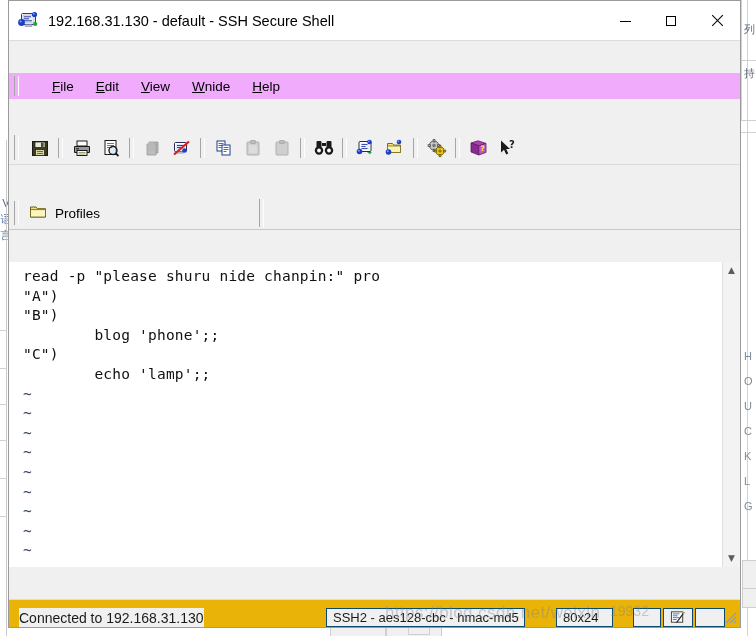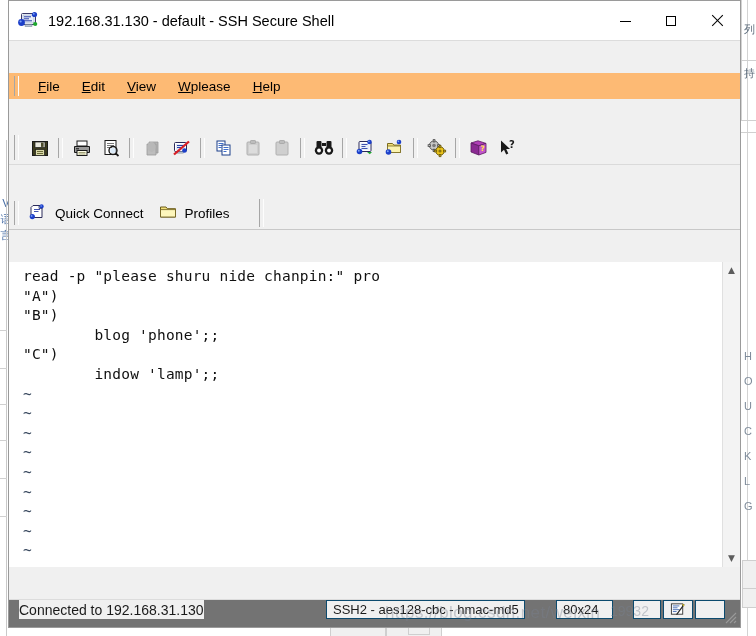--- a/index.html
+++ b/index.html
@@ -58,22 +58,22 @@
   .glyph-min{width:11px;height:1px;background:#000;}
   .glyph-max{width:10px;height:10px;border:1px solid #000;box-sizing:border-box;}
   .glyph-close{width:12px;height:12px;position:relative;}
   .glyph-close i{position:absolute;left:-1px;top:5px;width:15px;height:1px;background:#000;display:block;}
   .glyph-close i:first-child{transform:rotate(45deg);}
   .glyph-close i:last-child{transform:rotate(-45deg);}
   #title-sep{position:absolute;left:0;right:0;bottom:0;height:1px;background:#dcdcdc;}
 
   
   #menubar{
-    height:26px;flex:0 0 26px;background:#fdba74;
-    display:flex;align-items:center;padding-left:8px;position:relative;
+    height:26px;flex:0 0 26px;background:#f0abfc;
+    display:flex;align-items:center;padding-left:22px;position:relative;
   }
   #menubar:before{
     content:"";position:absolute;left:5px;top:3px;bottom:3px;width:3px;
     border-left:1px solid #a6a6a6;border-right:1px solid #fdfdfd;
   }
   .menu-item{
     font-size:13.5px;color:#000;padding:3px 11px;white-space:nowrap;
     font-family:"Liberation Sans", sans-serif;
   }
   .menu-item:first-of-type{margin-left:10px;}
@@ -137,22 +137,22 @@
     width:17px;flex:0 0 17px;background:#f3f3f3;border-left:1px solid #e0e0e0;
     display:flex;flex-direction:column;justify-content:space-between;align-items:center;
   }
   .sb-arrow{
     width:17px;height:17px;display:flex;align-items:center;justify-content:center;
     font-size:9px;color:#5c5c5c;font-family:"DejaVu Sans", sans-serif;line-height:1;
   }
 
   
   #statusbar{
-    height:27px;flex:0 0 27px;background:#737373;
-    display:flex;align-items:flex-start;position:relative;
+    height:27px;flex:0 0 27px;background:#eab308;
+    display:flex;align-items:flex-end;position:relative;
     border-top:1px solid #dcdcdc;
   }
   .st-cell{
     height:19px;display:flex;align-items:center;
     border:1px solid #0c4a6e;box-sizing:border-box;background:#f0f0f0;
     font-size:13px;color:#1a1a1a;font-family:"Liberation Sans", sans-serif;
     padding:0 6px;white-space:nowrap;
   }
   #st-conn{border:none;margin-left:10px;padding:0;flex:0 0 auto;font-size:14px;}
   #st-cipher{position:absolute;left:317px;width:199px;}
@@ -249,21 +249,21 @@
           </span>
       </div>
     </div>
     <div id="title-sep"></div>
   </div>
 
   <div id="menubar">
     <div class="menu-item"><span class="acc">F</span><span>ile</span></div>
     <div class="menu-item"><span class="acc">E</span><span>dit</span></div>
     <div class="menu-item"><span class="acc">V</span><span>iew</span></div>
-    <div class="menu-item"><span class="acc">W</span><span>please</span></div>
+    <div class="menu-item"><span class="acc">W</span><span>nide</span></div>
     <div class="menu-item"><span class="acc">H</span><span>elp</span></div>
   </div>
 
   <div id="toolbar">
 
     <div class="tb-btn">
       <svg width="20" height="20" viewBox="0 0 20 20">
         <rect x="2.5" y="3.5" width="15" height="14" fill="#3b3b1e" stroke="#1a1a1a" stroke-width="1"></rect>
         <rect x="5" y="4" width="10" height="5.5" fill="#e9e9dd" stroke="#1a1a1a" stroke-width="0.7"></rect>
         <rect x="11" y="4.6" width="2.6" height="4.3" fill="#4a4a2c"></rect>
@@ -436,58 +436,41 @@
 
     <div class="tb-btn">
       <svg width="21" height="20" viewBox="0 0 21 20">
         <path d="M4 2.5 L4 14.5 L7 11.7 L9.2 16.5 L11.3 15.4 L9.2 11 L13 11 z" fill="#1a1a1a"></path>
         <text x="12" y="9.5" font-family="DejaVu Sans, sans-serif" font-size="10" font-weight="bold" fill="#1a1a1a">?</text>
       </svg>
     </div>
   </div>
 
   <div id="qcbar">
-    <div class="qc-item">
-      <span>
-        <svg width="20" height="20" viewBox="0 0 20 20">
-          <path d="M5 3.5 h9 v12 h-11 v-10 z" fill="#ffffff" stroke="#2a2a5a" stroke-width="1"></path>
-          <path d="M11 3.5 l3 3 h-3 z" fill="#c8d4e8" stroke="#2a2a5a" stroke-width="0.7"></path>
-          <g fill="#2b3fa8">
-              <rect x="6" y="7" width="6" height="0.9"></rect>
-              <rect x="6" y="9" width="4.5" height="0.9"></rect>
-            </g>
-          <circle cx="13.6" cy="4.4" r="2.1" fill="#1c3fc9"></circle>
-            <circle cx="13.1" cy="3.9" r="0.75" fill="#7ea4f5"></circle>
-          <circle cx="4.3" cy="14.6" r="2.6" fill="#1c3fc9"></circle>
-            <circle cx="3.6" cy="13.9" r="0.9" fill="#7ea4f5"></circle>
-        </svg>
-      </span>
-      <span class="lbl">Quick Connect</span>
-    </div>
 
     <div class="qc-item">
       <span>
         <svg width="20" height="20" viewBox="0 0 20 20">
           <path d="M2.5 5 h5.5 l1.4 1.7 h8.1 v8.3 h-15 z" fill="#f2e07a" stroke="#6a5a18" stroke-width="1"></path>
           <path d="M2.5 7.6 h15 v7.4 h-15 z" fill="#fdf6bb" stroke="#6a5a18" stroke-width="0.8"></path>
         </svg>
       </span>
       <span class="lbl">Profiles</span>
     </div>
     <div id="qc-endsep"></div>
   </div>
 
   <div id="termwrap">
     <div id="terminal">
       <div class="tline">read -p "please shuru nide chanpin:" pro</div>
       <div class="tline">"A")</div>
       <div class="tline">"B")</div>
       <div class="tline">        blog 'phone';;</div>
       <div class="tline">"C")</div>
-      <div class="tline">        indow 'lamp';;</div>
+      <div class="tline">        echo 'lamp';;</div>
       <div id="tilde-block">
           <div class="tline tilde">~</div>
           <div class="tline tilde">~</div>
           <div class="tline tilde">~</div>
           <div class="tline tilde">~</div>
           <div class="tline tilde">~</div>
           <div class="tline tilde">~</div>
           <div class="tline tilde">~</div>
           <div class="tline tilde">~</div>
           <div class="tline tilde">~</div>

